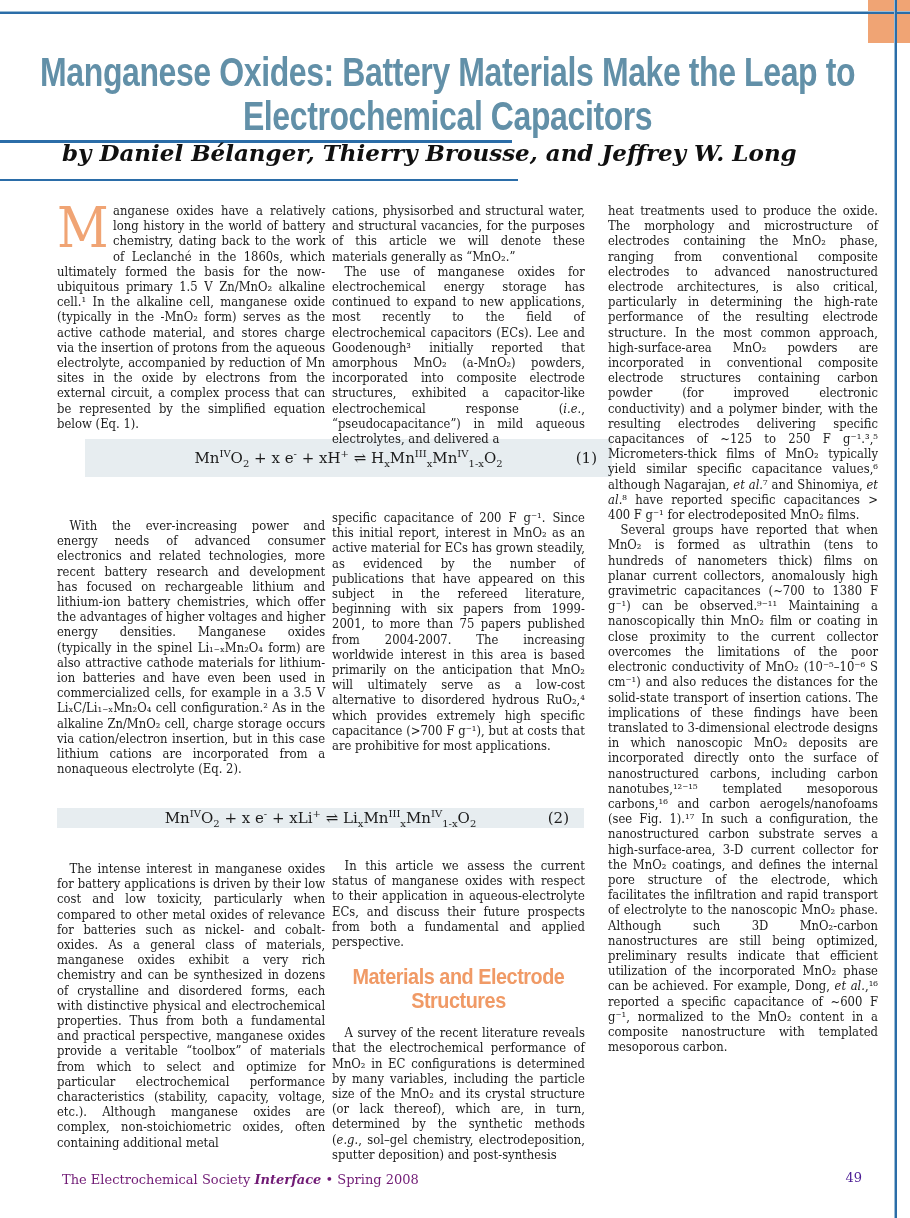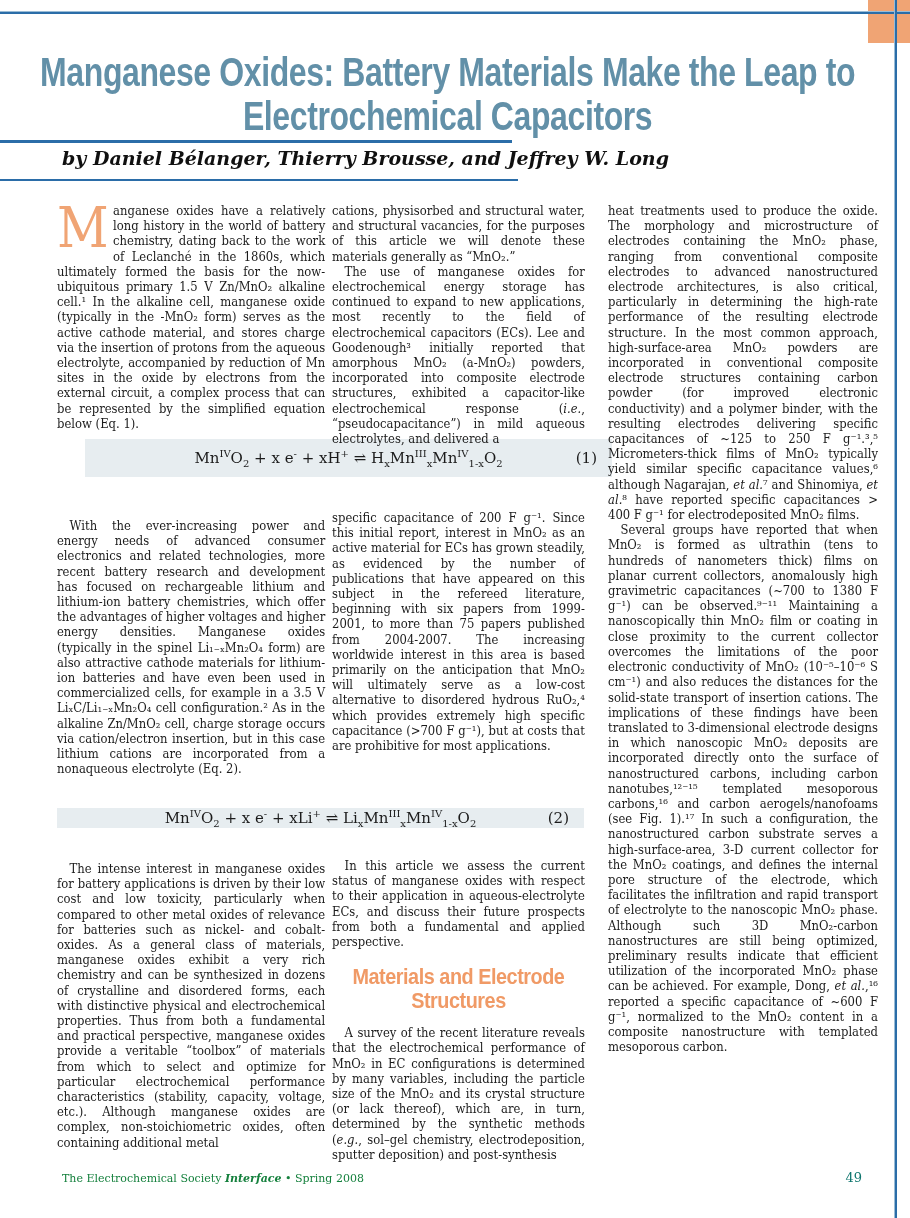--- a/index.html
+++ b/index.html
@@ -12,21 +12,21 @@
   .top-rule{position:absolute;left:0;top:11px;width:910px;height:3px;z-index:2;
     background:linear-gradient(to bottom,#9abcd6 1px,var(--accent-blue) 1px);}
   .right-rule{position:absolute;top:0;left:894px;width:3px;height:1218px;z-index:2;
     background:linear-gradient(to right,#9abcd6 1px,var(--accent-blue) 1px);}
   
   .title-block{position:absolute;top:50px;left:0;width:1119px;transform:scaleX(0.8);transform-origin:top left;
     text-align:center;color:var(--title-blue);font-family:"Liberation Sans",sans-serif;
     font-weight:bold;font-size:40px;line-height:44px;letter-spacing:-0.5px;}
   .byline-rule-top{position:absolute;left:0;top:140px;width:512px;height:3px;background:var(--accent-blue);}
   .byline-rule-bottom{position:absolute;left:0;top:179px;width:518px;height:2px;background:var(--accent-blue);}
-  .byline{position:absolute;left:62px;top:147px;font-size:19px;font-style:italic;font-weight:bold;color:#101010;}
+  .byline{position:absolute;left:62px;top:139px;font-size:23px;font-style:italic;font-weight:bold;color:#101010;}
   
   .col{position:absolute;color:#1b1b1b;font-size:12.9px;line-height:15.2px;text-align:justify;
     transform:scaleX(0.9);transform-origin:top left;hyphens:auto;}
   .col p{margin:0;}
   .col p.indent{text-indent:14px;}
   .col1a{left:57px;top:203px;width:298px;}
   .col1b{left:57px;top:518px;width:298px;}
   .col1c{left:57px;top:861px;width:298px;}
   .col2a{left:332px;top:203px;width:281px;}
   .col2b{left:332px;top:510px;width:281px;}
@@ -40,22 +40,22 @@
   .eq-box{position:absolute;left:57px;width:527px;background:var(--eq-bg);
     display:flex;align-items:center;justify-content:center;font-size:15px;color:#1b1b1b;}
   .eq1{top:439px;height:38px;margin-left:28px;}
   .eq2{top:808px;height:20px;}
   .eq-num{position:absolute;right:15px;top:50%;transform:translateY(-50%);}
   .eq-formula sup{font-size:10px;} .eq-formula sub{font-size:10px;}
   
   .section-heading{font-family:"Liberation Sans",sans-serif;font-weight:bold;color:var(--heading-orange);
     font-size:22px;line-height:24px;text-align:center;margin:16px 0 12px 0;letter-spacing:-0.5px;}
   
-  .footer-journal{position:absolute;left:62px;top:1172px;font-size:11px;color:#15803d;}
-  .footer-page{position:absolute;left:830px;top:1170px;width:32px;text-align:right;font-size:13px;color:#0f766e;}
+  .footer-journal{position:absolute;left:62px;top:1172px;font-size:13px;color:#701a75;}
+  .footer-page{position:absolute;left:830px;top:1170px;width:32px;text-align:right;font-size:13px;color:#4c1d95;}
 </style>
 </head>
 <body>
 
 <div class="corner-accent"></div>
 <div class="top-rule"></div>
 <div class="right-rule"></div>
 
 <div class="title-block">
   <div>Manganese Oxides: Battery Materials Make the Leap to</div>

